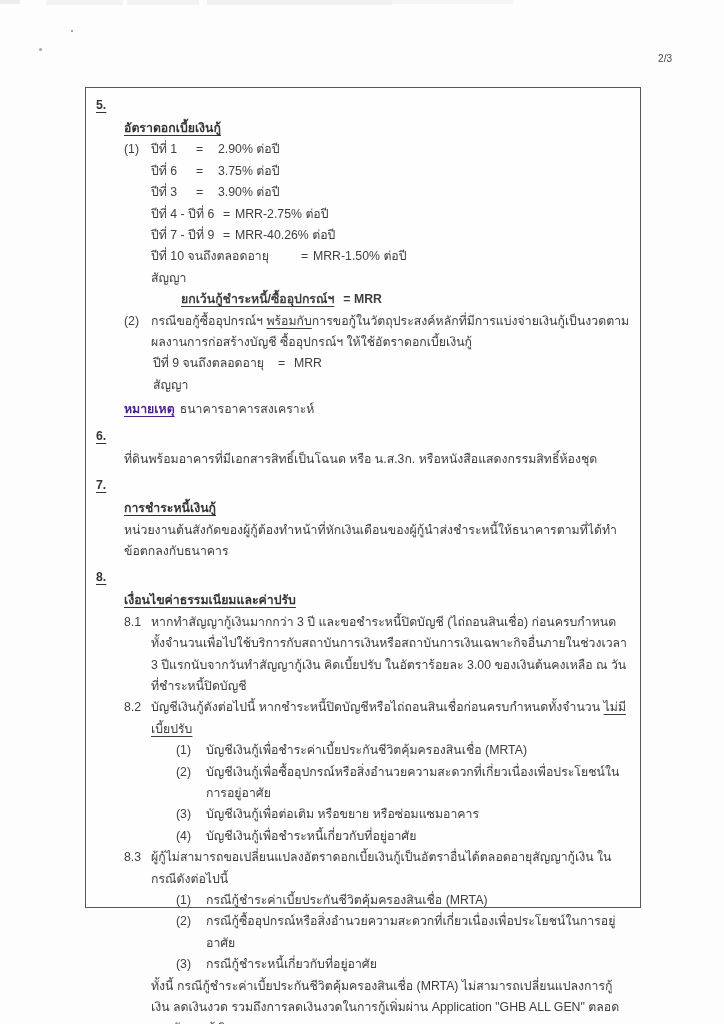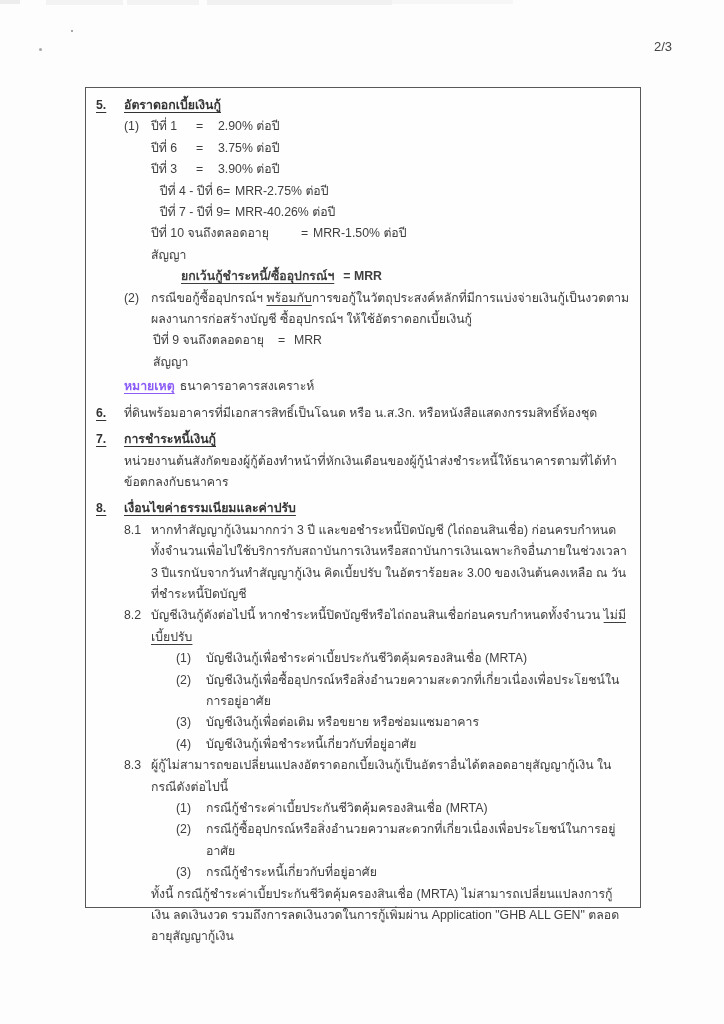--- a/index.html
+++ b/index.html
@@ -4,51 +4,51 @@
 <style>
   html,body{margin:0;padding:0;}
   body{
     width:724px;height:1024px;position:relative;overflow:hidden;
     background:#fdfdfd;color:#3e3e3e;
     font-family:"Liberation Sans","DejaVu Sans",sans-serif;
     font-size:12.3px;line-height:21.4px;
   }
   .scan-bar{position:absolute;top:0;}
   .speck{position:absolute;border-radius:50%;}
-  .page-no{position:absolute;top:36px;right:52px;font-size:13px;color:#444;text-align:center;}
+  .page-no{position:absolute;top:48px;right:52px;font-size:10px;color:#444;text-align:center;}
   .doc-box{
     position:absolute;left:85px;top:87px;width:556px;height:821px;
     border:1.5px solid #585858;box-sizing:border-box;background:#fefefe;
     padding:7px 10px 0 10px;
   }
   .section{display:flex;margin-top:5px;}
   .section.first{margin-top:0;}
   .sec-no{flex:none;width:28px;}
-  .sec-body{flex:1;min-width:0;}
+  .sec-body{flex:1;min-width:0;margin-top:23px;}
   .sec-head{font-weight:bold;text-decoration:underline;text-underline-offset:3px;color:#333;}
   .item{display:flex;}
   .item-no{flex:none;width:27px;}
   .item-body{flex:1;min-width:0;overflow-wrap:break-word;word-break:break-word;}
   .u{text-decoration:underline;text-underline-offset:3px;}
   .rate-row{display:flex;}
   .rate-label{flex:none;}
   .rate-eq{flex:none;}
   .r13 .rate-label{width:45px;}
   .r13 .rate-eq{width:22px;}
-  .r45 .rate-label{width:72px;text-align:right;}
+  .r45 .rate-label{width:72px;}
   .r45 .rate-eq{width:12px;}
   .r6  .rate-label{width:150px;}
   .r6  .rate-eq{width:12px;}
   .exception-row{margin-left:30px;font-weight:bold;}
   .exception-row .rest{margin-left:9px;}
   .rate2{padding-left:2px;}
   .rate2 .rate-label{width:125px;}
   .rate2 .rate-eq{width:16px;}
   .note{display:flex;margin-top:3px;}
-  .note-label{flex:none;font-weight:bold;text-decoration:underline;text-underline-offset:3px;margin-right:5px;color:#8b5cf6;}
+  .note-label{flex:none;font-weight:bold;text-decoration:underline;text-underline-offset:3px;margin-right:5px;color:#4c1d95;}
   .note-text{flex:1;min-width:0;}
   .sub-item{display:flex;padding-left:25px;}
   .sub-no{flex:none;width:30px;}
   .sub-text{flex:1;min-width:0;overflow-wrap:break-word;word-break:break-word;}
   .plain{overflow-wrap:break-word;word-break:break-word;}
 </style>
 </head>
 <body>
 
 <div class="scan-bar" style="left:0;width:20px;height:4px;background:#ededed;"></div>

